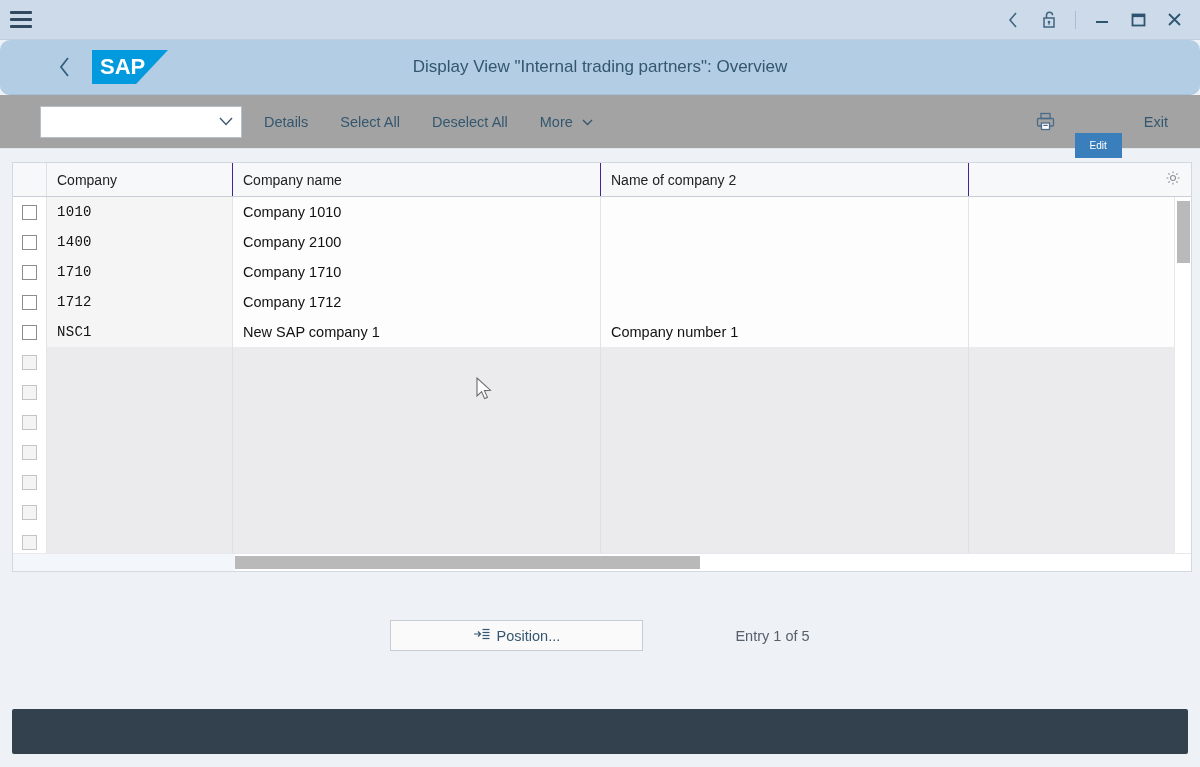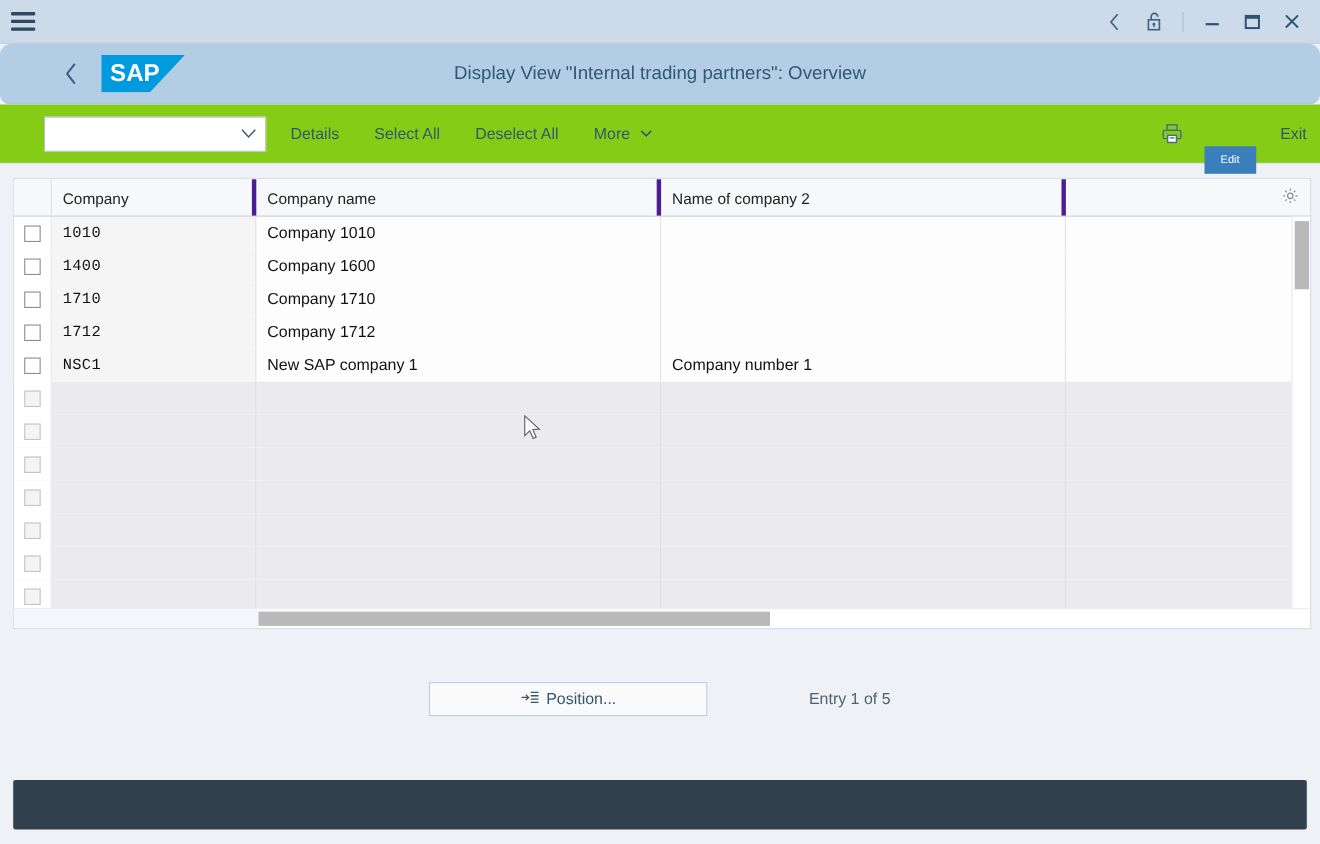--- a/index.html
+++ b/index.html
@@ -75,24 +75,24 @@
     left: 0; right: 0;
     text-align: center;
     font-size: 17px;
     color: #32576f;
     pointer-events: none;
   }
 
   
   .toolbar {
     height: 54px;
-    background: #84cc16;
+    background: #a3a3a3;
     display: flex;
     align-items: center;
-    padding: 0 0 0 40px;
+    padding: 0 20px 0 40px;
     border-bottom: 1px solid #dfe6ee;
   }
   .combo {
     width: 202px; height: 32px;
     background: #fff;
     border: 1px solid #b6bec7;
     display: flex; align-items: center;
     justify-content: flex-end;
     padding-right: 8px;
     cursor: pointer;
@@ -147,21 +147,21 @@
     background: #f7f8fa;
     border-bottom: 1px solid #c9ced5;
     flex: 0 0 auto;
   }
   .th {
     font-size: 14px;
     color: #222;
     display: flex;
     align-items: center;
     padding-left: 10px;
-    border-right: 4px solid #4c1d95;
+    border-right: 1px solid #4c1d95;
     cursor: pointer;
   }
   .th-sel   { width: 34px; border-right: 1px solid #dcdfe3; padding: 0; }
   .th-c1    { width: 186px; }
   .th-c2    { width: 368px; }
   .th-c3    { width: 368px; }
   .th-last  { flex: 1; border-right: none; justify-content: flex-end; padding-right: 10px; }
 
   .tbody { flex: 1; overflow: hidden; position: relative; }
   .trow { display: flex; height: 30px; align-items: stretch; }
@@ -382,21 +382,21 @@
         <div class="cell c1">1010</div>
         <div class="cell c2">Company 1010</div>
         <div class="cell c3"></div>
         <div class="cell c4"></div>
       </div>
       <div class="trow filled">
         <div class="cell-sel">
           <div class="cbx"></div>
         </div>
         <div class="cell c1">1400</div>
-        <div class="cell c2">Company 1600</div>
+        <div class="cell c2">Company 2100</div>
         <div class="cell c3"></div>
         <div class="cell c4"></div>
       </div>
       <div class="trow filled">
         <div class="cell-sel">
           <div class="cbx"></div>
         </div>
         <div class="cell c1">1710</div>
         <div class="cell c2">Company 1710</div>
         <div class="cell c3"></div>

